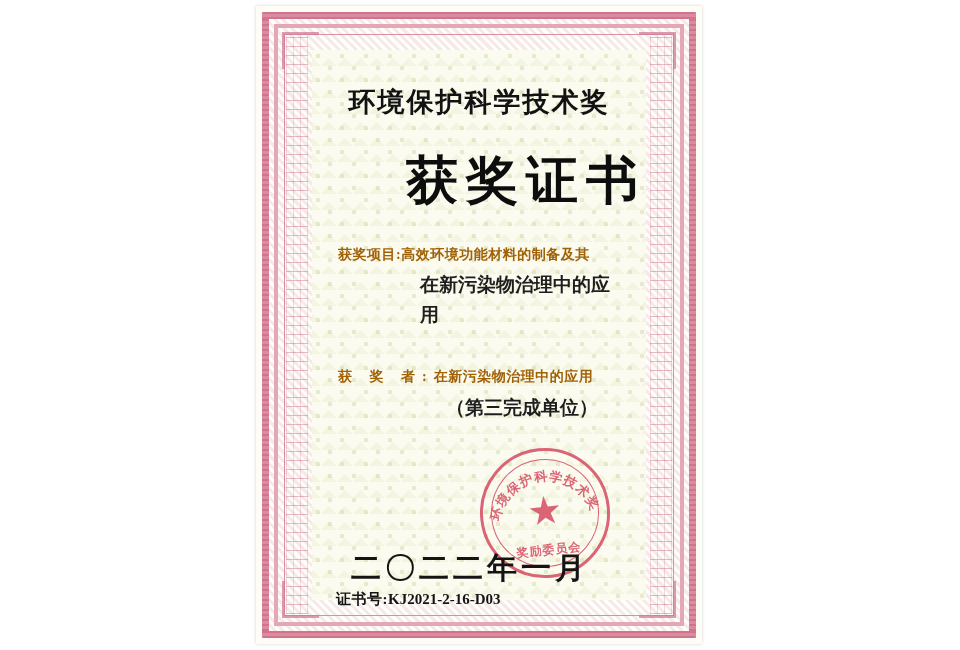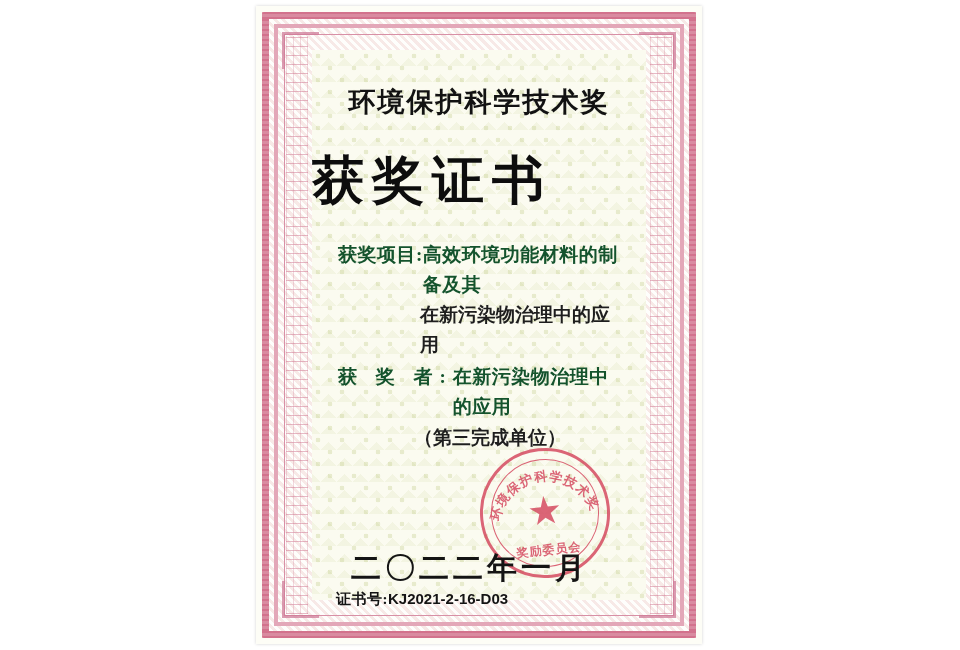--- a/index.html
+++ b/index.html
@@ -150,40 +150,40 @@
     letter-spacing: 2px;
     color: #121212;
     font-family: "DejaVu Serif", "Liberation Serif", serif;
   }
 
   .cert-title {
     position: absolute;
     top: 96px;
     left: 0;
     right: 0;
-    text-align: left;
+    text-align: right;
     font-size: 52px;
     font-weight: bold;
     letter-spacing: 8px;
     color: #0d0d0d;
     font-family: "DejaVu Serif", "Liberation Serif", serif;
   }
 
   .field-block {
     position: absolute;
     left: 26px;
     right: 20px;
   }
 
   .field-row {
     display: flex;
     align-items: flex-start;
-    font-size: 19px;
+    font-size: 14px;
     line-height: 30px;
-    color: #14532d;
+    color: #a16207;
     font-weight: bold;
   }
   .field-label {
     white-space: nowrap;
     font-weight: bold;
     letter-spacing: 0.5px;
   }
   .field-value {
     font-weight: bold;
     letter-spacing: 0.5px;
@@ -193,21 +193,21 @@
   .project-second-line {
     margin-left: 82px;
     font-size: 19px;
     line-height: 30px;
     font-weight: bold;
   }
 
   .row-level { top: 258px; }
   .row-winner { top: 312px; }
   .winner-second-line {
-    margin-left: 76px;
+    margin-left: 108px;
     font-size: 19px;
     line-height: 32px;
     font-weight: bold;
   }
 
   .spaced-label {
     letter-spacing: 7px;
     font-family: Liberation Serif, serif;
   }
 
@@ -283,21 +283,21 @@
   .cert-number {
     position: absolute;
     left: 24px;
     top: 540px;
     font-size: 15px;
     font-weight: bold;
     letter-spacing: 0.5px;
     color: #141414;
   }
   .cert-number .num {
-    font-family: Liberation Sans, sans-serif;
+    font-family: Liberation Serif, serif;
     letter-spacing: 0;
   }
 </style>
 </head>
 <body>
 
 <div id="certificate-root">
 
   <div class="paper">
 

